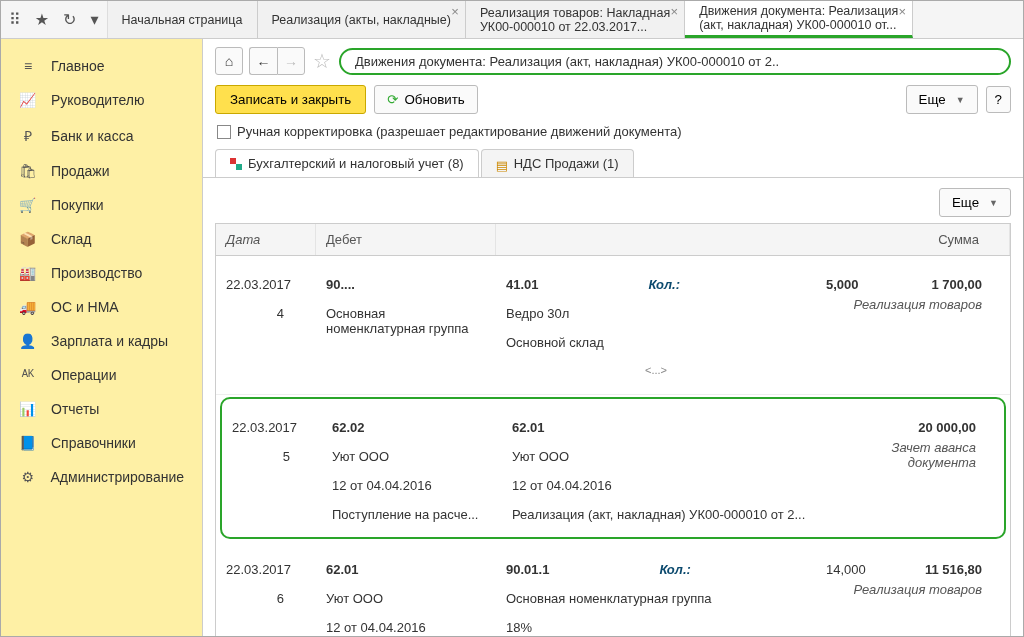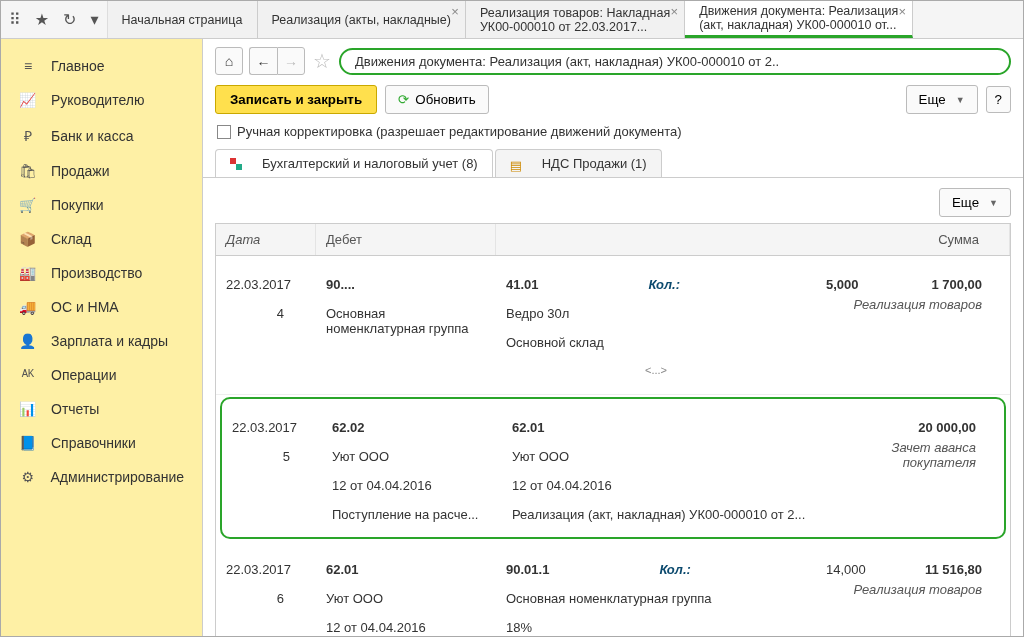--- a/index.html
+++ b/index.html
@@ -23,31 +23,31 @@
 .main { flex: 1; display: flex; flex-direction: column; background: #fff; }
 
 .hdr-row { display: flex; align-items: center; padding: 8px 12px 6px 12px; gap: 6px; }
 .icon-btn { width: 28px; height: 28px; border: 1px solid #bbb; border-radius: 3px; background: #fafafa; display: inline-flex; align-items: center; justify-content: center; font-size: 14px; cursor: pointer; }
 .nav-grp { display: inline-flex; }
 .nav-grp .icon-btn:first-child { border-radius: 3px 0 0 3px; border-right: none; }
 .nav-grp .icon-btn:last-child { border-radius: 0 3px 3px 0; }
 .title-box { flex: 1; border: 2px solid #2aa52a; border-radius: 14px; padding: 4px 14px; font-size: 13px; }
 
 .action-row { display: flex; align-items: center; padding: 4px 12px 8px; gap: 8px; }
-.btn-yellow { background: #ffe04d; border: 1px solid #c9a800; border-radius: 3px; padding: 6px 14px; font-weight: bold; cursor: pointer; }
+.btn-yellow { background: #ffe04d; border: 1px solid #c9a800; border-radius: 3px; padding: 6px 14px; font-weight: normal; cursor: pointer; }
 .btn { background: #fafafa; border: 1px solid #bbb; border-radius: 3px; padding: 6px 12px; cursor: pointer; display: inline-flex; align-items: center; gap: 6px; }
 .btn.small { padding: 5px 8px; }
 .spacer { flex: 1; }
 .dropdown-ind { font-size: 9px; color: #666; margin-left: 4px; }
 
 .check-row { padding: 2px 14px 10px; display: flex; align-items: center; gap: 6px; }
 .checkbox { width: 14px; height: 14px; border: 1px solid #888; background: #fff; cursor: pointer; }
 
 .tabs2 { display: flex; padding: 0 12px; border-bottom: 1px solid #ccc; }
-.t2 { border: 1px solid #ccc; border-bottom: none; padding: 6px 14px; margin-right: 2px; border-radius: 4px 4px 0 0; background: #f4f4f4; cursor: pointer; display: flex; align-items: center; gap: 20px; }
+.t2 { border: 1px solid #ccc; border-bottom: none; padding: 6px 14px; margin-right: 2px; border-radius: 4px 4px 0 0; background: #f4f4f4; cursor: pointer; display: flex; align-items: center; gap: 6px; }
 .t2.active { background: #fff; }
 .t2-ico { width:12px; height:12px; display:inline-block; position:relative; }
 .t2-ico.dk::before{content:"";position:absolute;left:0;top:0;width:6px;height:6px;background:#d33;}
 .t2-ico.dk::after{content:"";position:absolute;right:0;bottom:0;width:6px;height:6px;background:#2a8;}
 
 .grid-wrap { flex: 1; padding: 10px 12px; display: flex; flex-direction: column; }
 .grid-bar { display: flex; justify-content: flex-end; padding: 0 0 6px; }
 .grid-frame { border: 1px solid #ccc; flex: 1; display: flex; flex-direction: column; overflow: hidden; position: relative; }
 .grid-head { display: flex; background: #f5f5f5; border-bottom: 1px solid #ccc; }
 .gh { padding: 8px 10px; font-weight: normal; color: #555; border-right: 1px solid #e4e4e4; }
@@ -249,21 +249,21 @@
                 <div class="line">Поступление на расче...</div>
               </div>
               <div class="rb-col rb-crd">
                 <div class="line bold" style="position:relative">62.01</div>
                 <div class="line">Уют ООО</div>
                 <div class="line">12 от 04.04.2016</div>
                 <div class="line">Реализация (акт, накладная) УК00-000010 от 2...</div>
               </div>
               <div class="rb-col rb-sum">
                 <div class="line bold">20 000,00</div>
-                <div class="desc">Зачет аванса покупателя</div>
+                <div class="desc">Зачет аванса документа</div>
               </div>
             </div>
             <div class="row-block">
               <div class="rb-col rb-date">
                 <div class="line">22.03.2017</div>
                 <div class="line rnum">6</div>
               </div>
               <div class="rb-col rb-dbt">
                 <div class="line bold">62.01</div>
                 <div class="line">Уют ООО</div>

